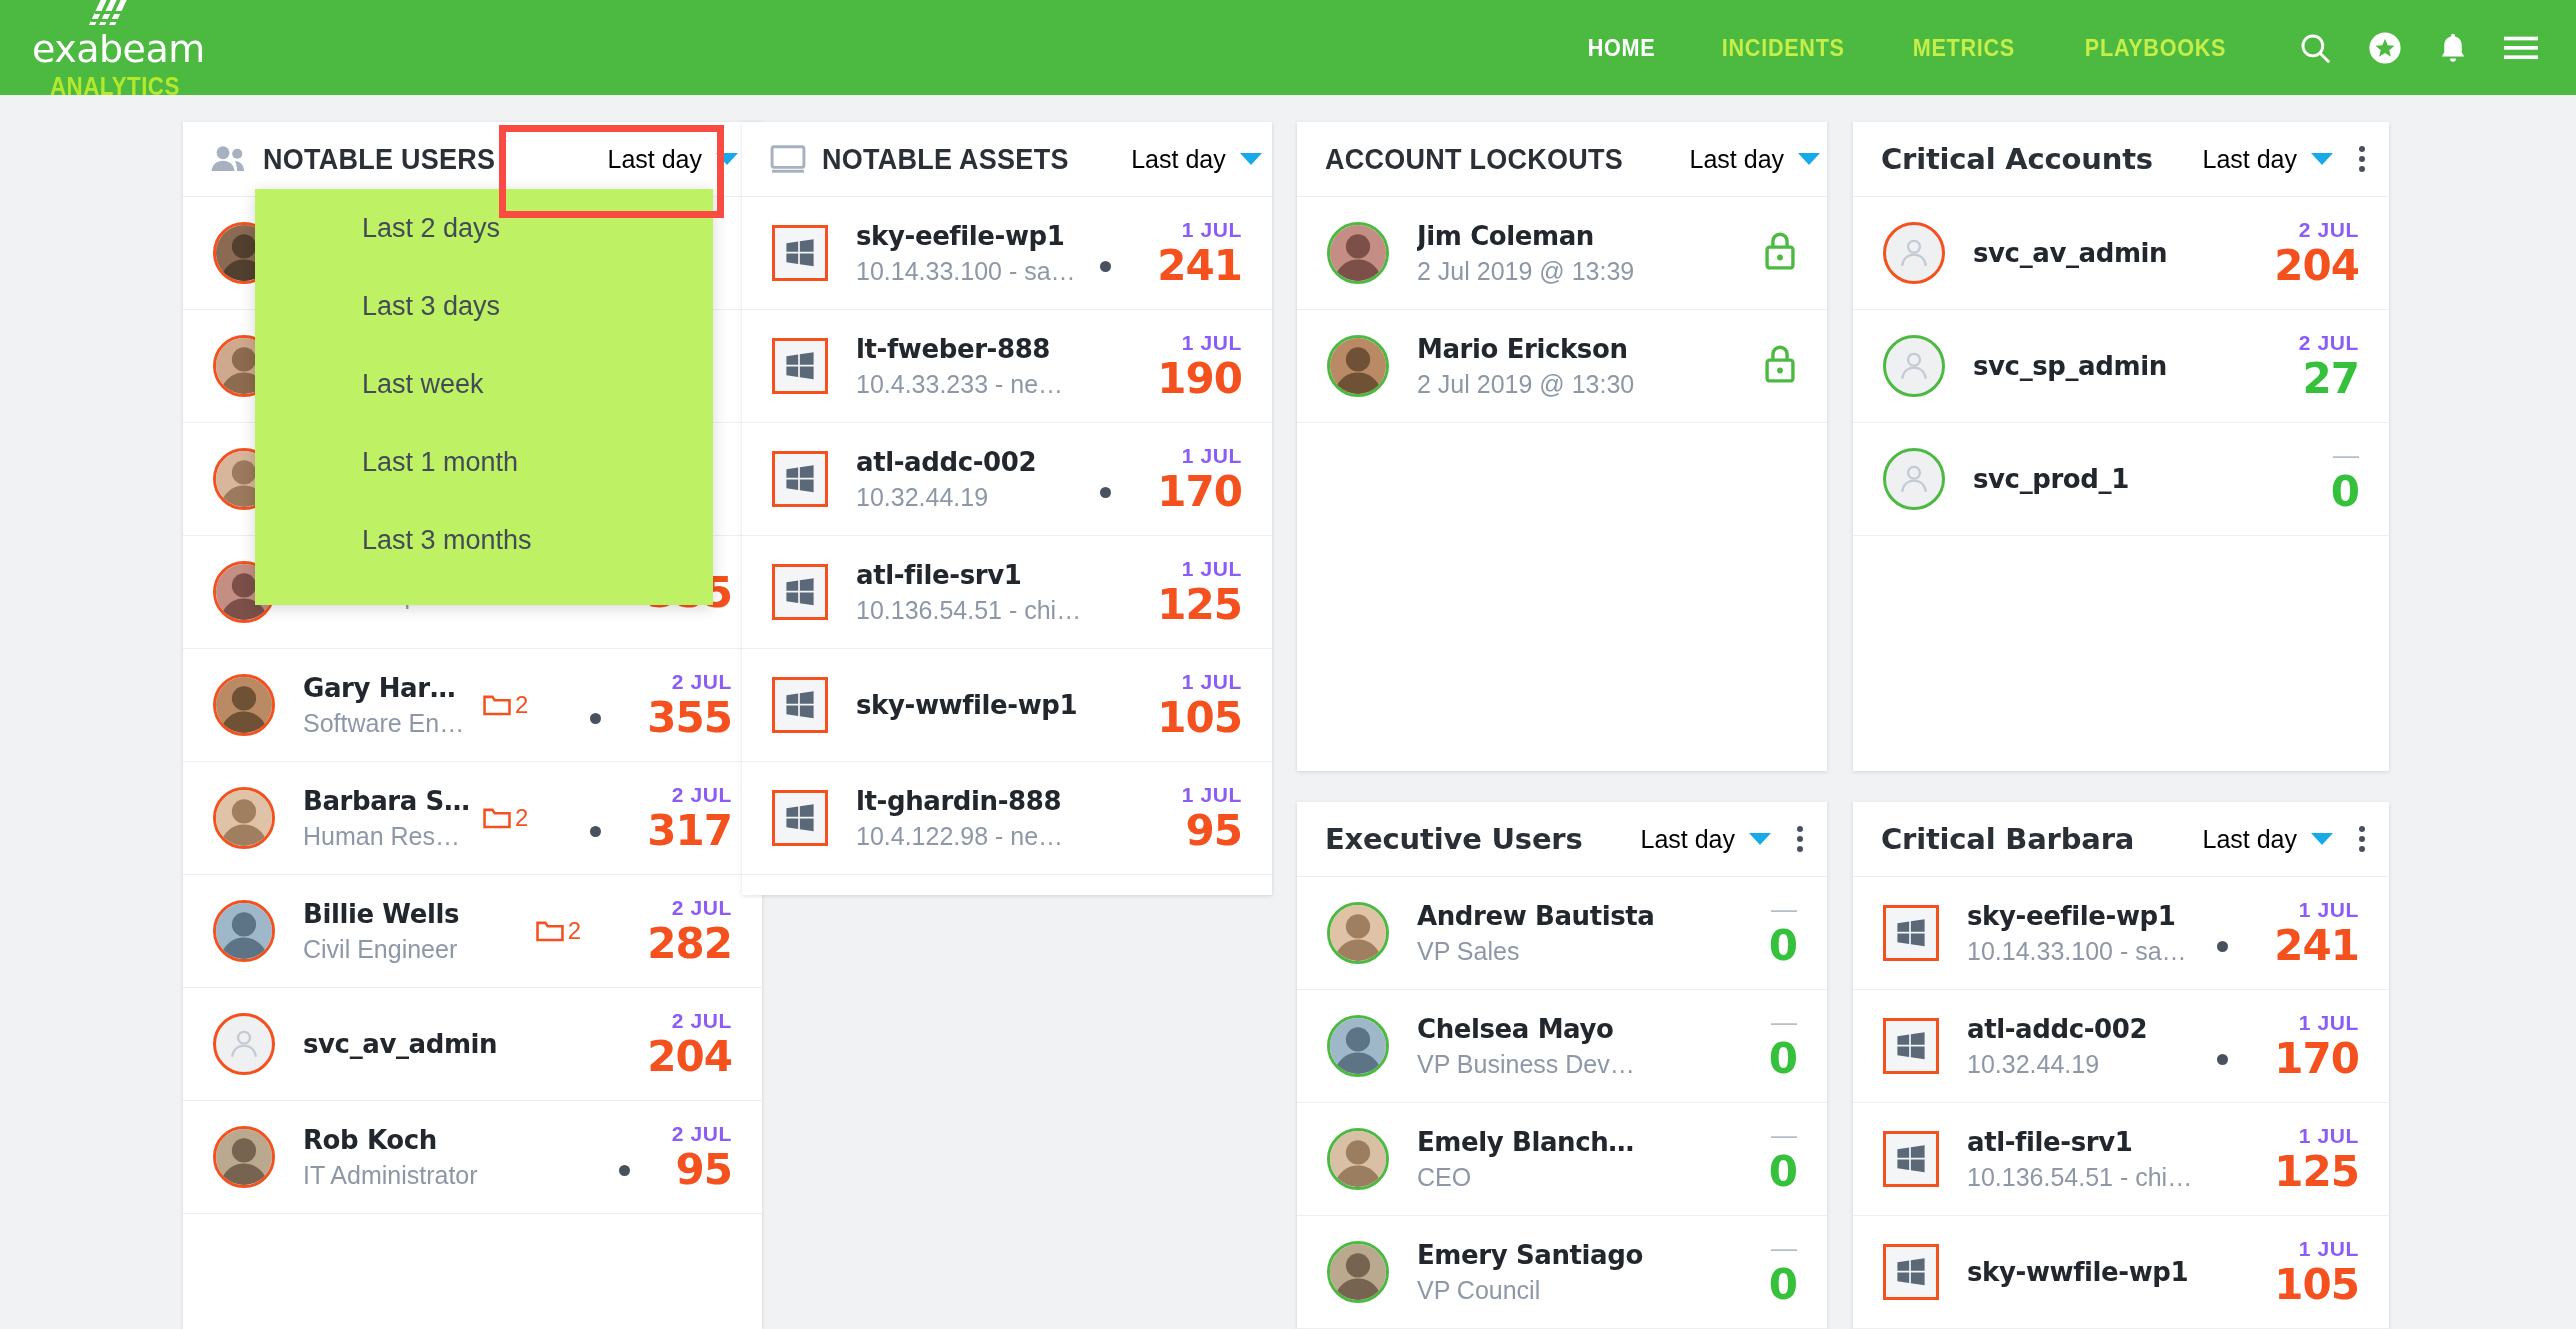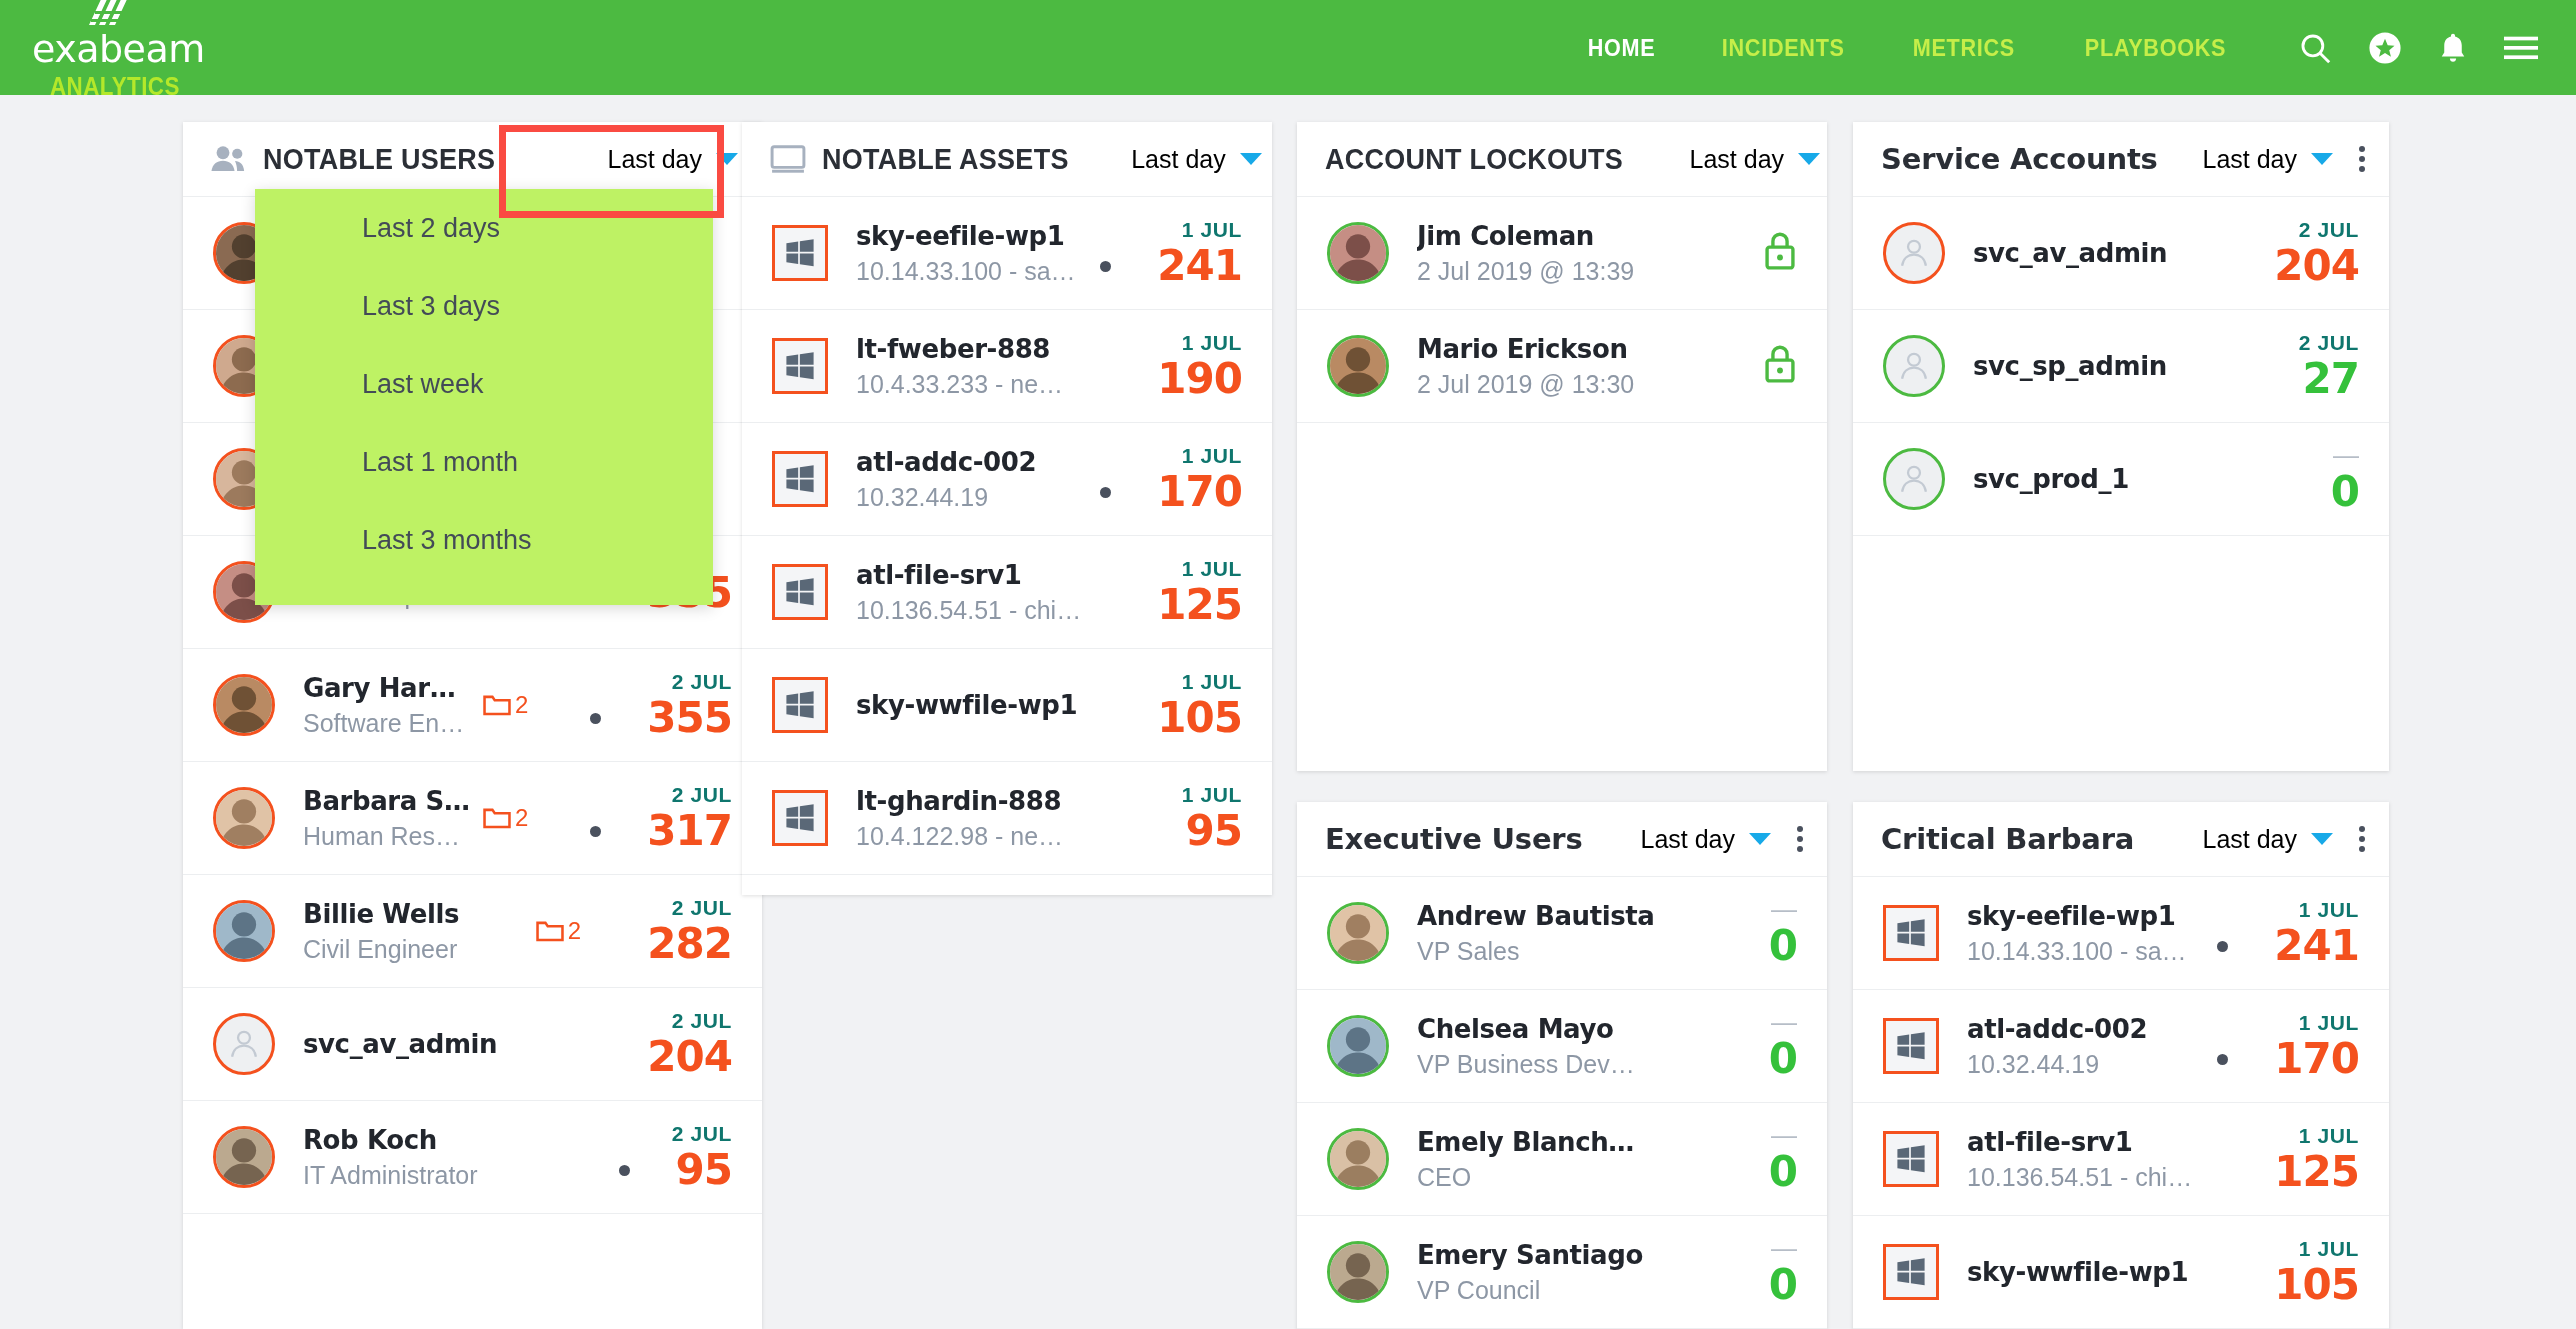--- a/index.html
+++ b/index.html
@@ -97,21 +97,21 @@
   }
   .row-sub {
     font-size: 25px; color: #8d97a5; margin-top: 6px;
     white-space: nowrap; overflow: hidden; text-overflow: ellipsis;
     max-width: 269px;
   }
   .row-sub.wide { max-width: 289px; }
   .folder { display: flex; align-items: center; margin: 0 22px 0 10px; flex: none; }
   .folder-count { font-size: 24px; color: #f4511e; margin-left: 4px; }
   .row-right { text-align: right; flex: none; min-width: 129px; }
-  .row-date { font-size: 21px; color: #0f766e; font-weight: bold; letter-spacing: 0.6px; }
+  .row-date { font-size: 21px; color: #8b5cf6; font-weight: bold; letter-spacing: 0.6px; }
   .row-dash { font-size: 26px; color: #b6bdc7; line-height: 0.9; }
   .score-line { display: flex; align-items: center; justify-content: flex-end; margin-top: 2px; gap: 40px; }
   .score-dot { width: 11px; height: 11px; border-radius: 50%; background: #4a515e; margin-right: 6px; flex: none; }
   .score {
     font-size: 42px; font-weight: bold; color: #f4511e; line-height: 1.05;
     font-family: "DejaVu Sans", sans-serif; letter-spacing: -1px;
   }
   .score.green { color: #35c13b; }
   .lock { margin-left: auto; flex: none; }
 
@@ -567,21 +567,21 @@
               <rect x="2.6" y="10.5" width="16.8" height="13.5" rx="1.6"></rect>
               <path d="M6.4 10.5 L6.4 6.6 C6.4 4.1 8.4 2.1 11 2.1 C13.6 2.1 15.6 4.1 15.6 6.6 L15.6 10.5"></path>
               <circle cx="11" cy="17.2" r="1.9" fill="#4cba41" stroke="none"></circle>
             </svg></span>
         </div>
       </div>
   </div>
 
   <div class="panel" style="left:1853px; top:122px; width:536px; height:649px;">
     <div class="panel-head">
-      <span class="panel-title-plain">Service Accounts</span>
+      <span class="panel-title-plain">Critical Accounts</span>
       <div class="head-right">
         <div class="range-select">
           <span class="range-label">Last day</span>
           <span class="caret"></span>
         </div>
         <div class="kebab">
             <span></span>
             <span></span>
             <span></span>
           </div>

